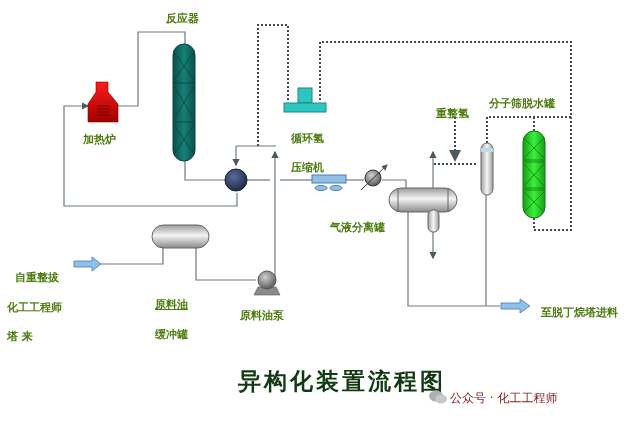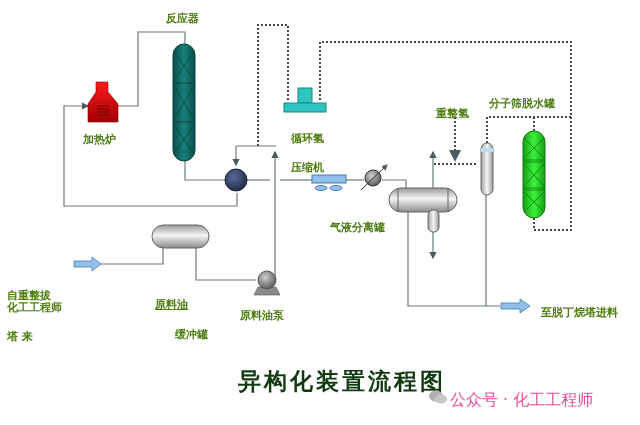--- a/index.html
+++ b/index.html
@@ -3,21 +3,21 @@
 <meta charset="utf-8">
 <style>
   html, body { margin: 0; padding: 0; background: #ffffff; }
   body { width: 640px; height: 425px; position: relative; overflow: hidden;
          font-family: "DejaVu Sans", sans-serif; }
   svg#pfd { position: absolute; left: 0; top: 0; }
   .lbl { position: absolute; color: #4d7c0f; font-weight: bold; font-size: 11px;
          font-family: "DejaVu Sans", sans-serif; white-space: nowrap; line-height: 14px; }
   .title { position: absolute; left: 238px; top: 366px; font-size: 23px; color: #123a12;
            font-family: "DejaVu Serif", serif; letter-spacing: 3px; font-weight: bold; }
-  .wm { position: absolute; left: 450px; top: 390px; font-size: 16px; color: #ec4899;
+  .wm { position: absolute; left: 450px; top: 390px; font-size: 12px; color: #7f1d1d;
         font-family: "DejaVu Sans", sans-serif; white-space: nowrap; }
   .wm-icon { position: absolute; left: 428px; top: 389px; width: 20px; height: 16px; }
 </style>
 </head>
 <body>
 
 <svg id="pfd" width="640" height="425" viewBox="0 0 640 425">
   <defs>
     <linearGradient id="metal" x1="0" y1="0" x2="0" y2="1">
       <stop offset="0" stop-color="#9a9a9a"></stop>
@@ -168,25 +168,25 @@
   <path d="M501,303 L520,303 L520,299 L530,306 L520,313 L520,309 L501,309 z" fill="#8ec0ea" stroke="#4a7ab0" stroke-width="0.8"></path>
 </svg>
 
 <div class="lbl" style="left:166px;top:12px;">反应器</div>
 <div class="lbl" style="left:83px;top:133px;">加热炉</div>
 <div class="lbl" style="left:291px;top:131px;font-family:Liberation Serif, serif;">循环氢</div>
 <div class="lbl" style="left:291px;top:161px;">压缩机</div>
 <div class="lbl" style="left:436px;top:107px;">重整氢</div>
 <div class="lbl" style="left:489px;top:97px;text-align:center;">分子筛脱水罐</div>
 <div class="lbl" style="left:330px;top:221px;text-align:right;">气液分离罐</div>
-<div class="lbl" style="left:7px;top:271px;margin-top:18px;">自重整拔</div>
+<div class="lbl" style="left:15px;top:271px;">自重整拔</div>
 <div class="lbl" style="left:7px;top:301px;">化工工程师</div>
 <div class="lbl" style="left:7px;top:330px;text-align:right;">塔 来</div>
 <div class="lbl" style="left:155px;top:298px;text-decoration:underline;">原料油</div>
-<div class="lbl" style="left:155px;top:328px;margin-left:20px;">缓冲罐</div>
+<div class="lbl" style="left:155px;top:328px;">缓冲罐</div>
 <div class="lbl" style="left:240px;top:309px;">原料油泵</div>
 <div class="lbl" style="left:541px;top:306px;">至脱丁烷塔进料</div>
 
 <div class="title">异构化装置流程图</div>
 
 <svg class="wm-icon" viewBox="0 0 20 16">
   <ellipse cx="8" cy="7" rx="7" ry="5.5" fill="#b0b0b0"></ellipse>
   <ellipse cx="13" cy="10" rx="6" ry="4.5" fill="#c8c8c8"></ellipse>
 </svg>
 <div class="wm">公众号 · 化工工程师</div>

